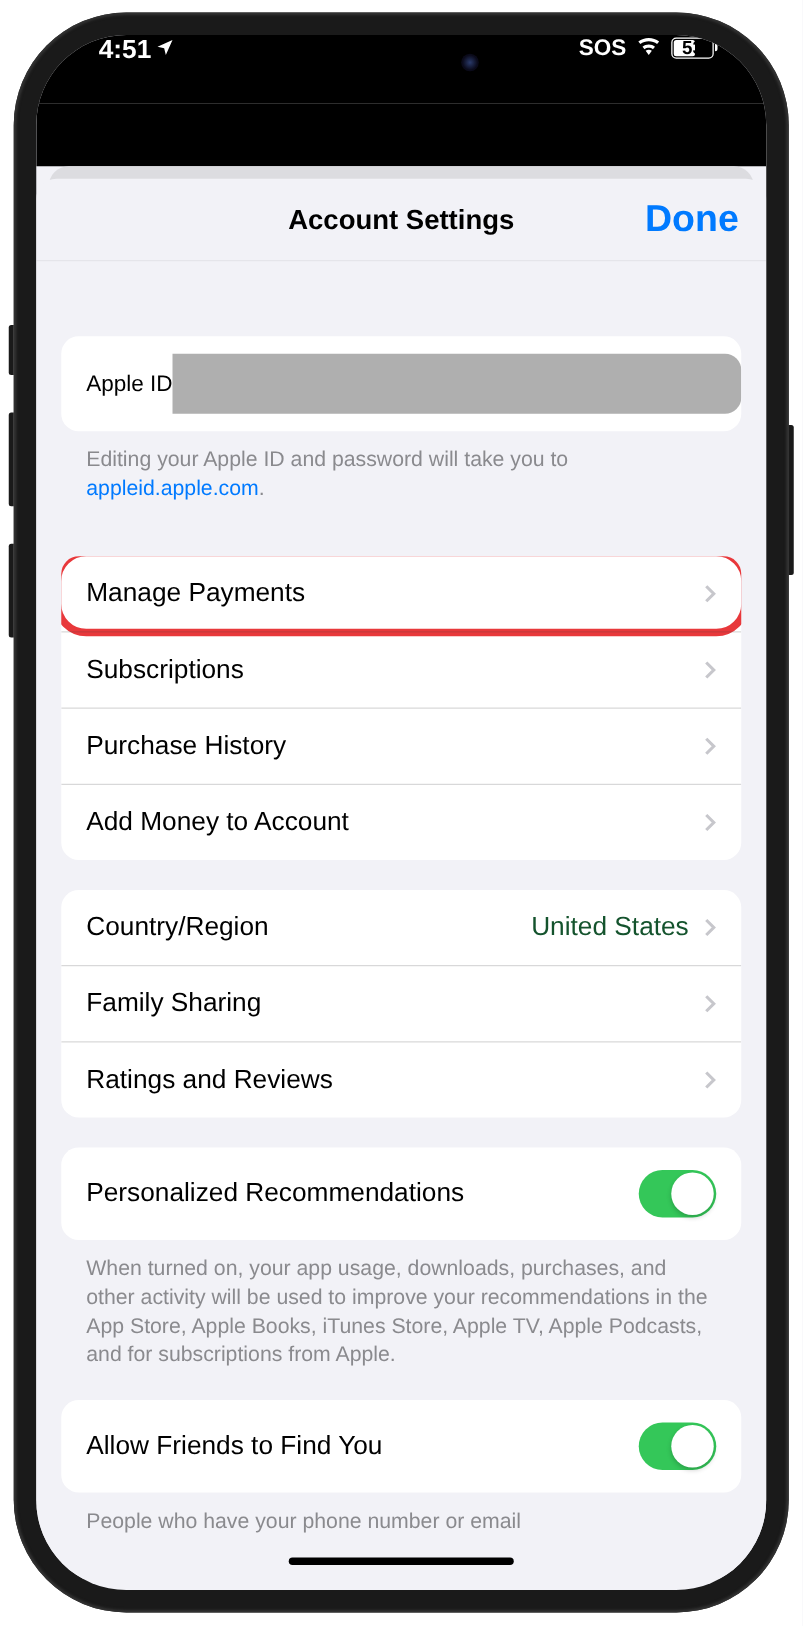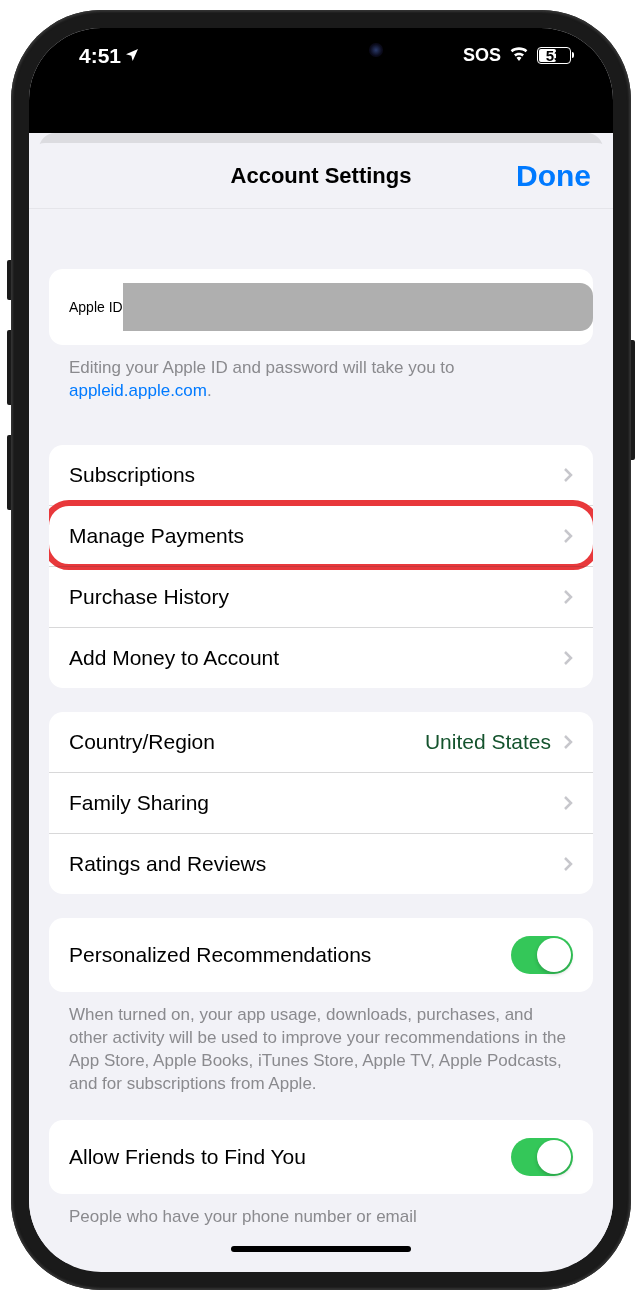--- a/index.html
+++ b/index.html
@@ -53,21 +53,21 @@
       height: 100%;
       background: #f2f2f7;
       border-radius: 72px;
       overflow: hidden;
       position: relative;
     }
     .status-bar {
       height: 55px;
       display: flex;
       justify-content: space-between;
-      align-items: center;
+      align-items: flex-start;
       padding: 0 42px 0 50px;
       background: #000;
       color: #fff;
       font-weight: 600;
     }
     .status-left {
       display: flex;
       align-items: center;
       gap: 3px;
       font-size: 21px;
@@ -207,21 +207,21 @@
       font-size: 18px;
       display: flex;
       align-items: center;
     }
     .apple-id-row {
       display: flex;
       align-items: center;
       padding: 14px 0 14px 20px;
     }
     .apple-id-label {
-      font-size: 14px;
+      font-size: 18px;
       color: #000;
     }
     .redacted {
       flex: 1;
       height: 48px;
       background: #afafaf;
       border-radius: 0 13px 13px 0;
     }
     .footer-text {
       padding: 12px 20px 0 20px;
@@ -338,30 +338,30 @@
             <div class="redacted"></div>
           </div>
         </div>
         <div class="footer-text">
           <span>Editing your Apple ID and password will take you to </span><span class="link">appleid.apple.com</span><span>.</span>
         </div>
 
         <div class="section-gap"></div>
 
         <div class="group">
-          <div class="row">
-            <span class="row-label">Subscriptions</span>
-            <span class="chevron">
-              <svg width="10" height="16" viewBox="0 0 10 16" fill="none" stroke="#c7c7cc" stroke-width="2.5">
-                  <path d="M2 2l6 6-6 6"></path>
-                </svg>
-            </span>
-          </div>
           <div class="row highlight">
             <span class="row-label">Manage Payments</span>
+            <span class="chevron">
+              <svg width="10" height="16" viewBox="0 0 10 16" fill="none" stroke="#c7c7cc" stroke-width="2.5">
+                  <path d="M2 2l6 6-6 6"></path>
+                </svg>
+            </span>
+          </div>
+          <div class="row">
+            <span class="row-label">Subscriptions</span>
             <span class="chevron">
               <svg width="10" height="16" viewBox="0 0 10 16" fill="none" stroke="#c7c7cc" stroke-width="2.5">
                   <path d="M2 2l6 6-6 6"></path>
                 </svg>
             </span>
           </div>
           <div class="row">
             <span class="row-label">Purchase History</span>
             <span class="chevron">
               <svg width="10" height="16" viewBox="0 0 10 16" fill="none" stroke="#c7c7cc" stroke-width="2.5">

